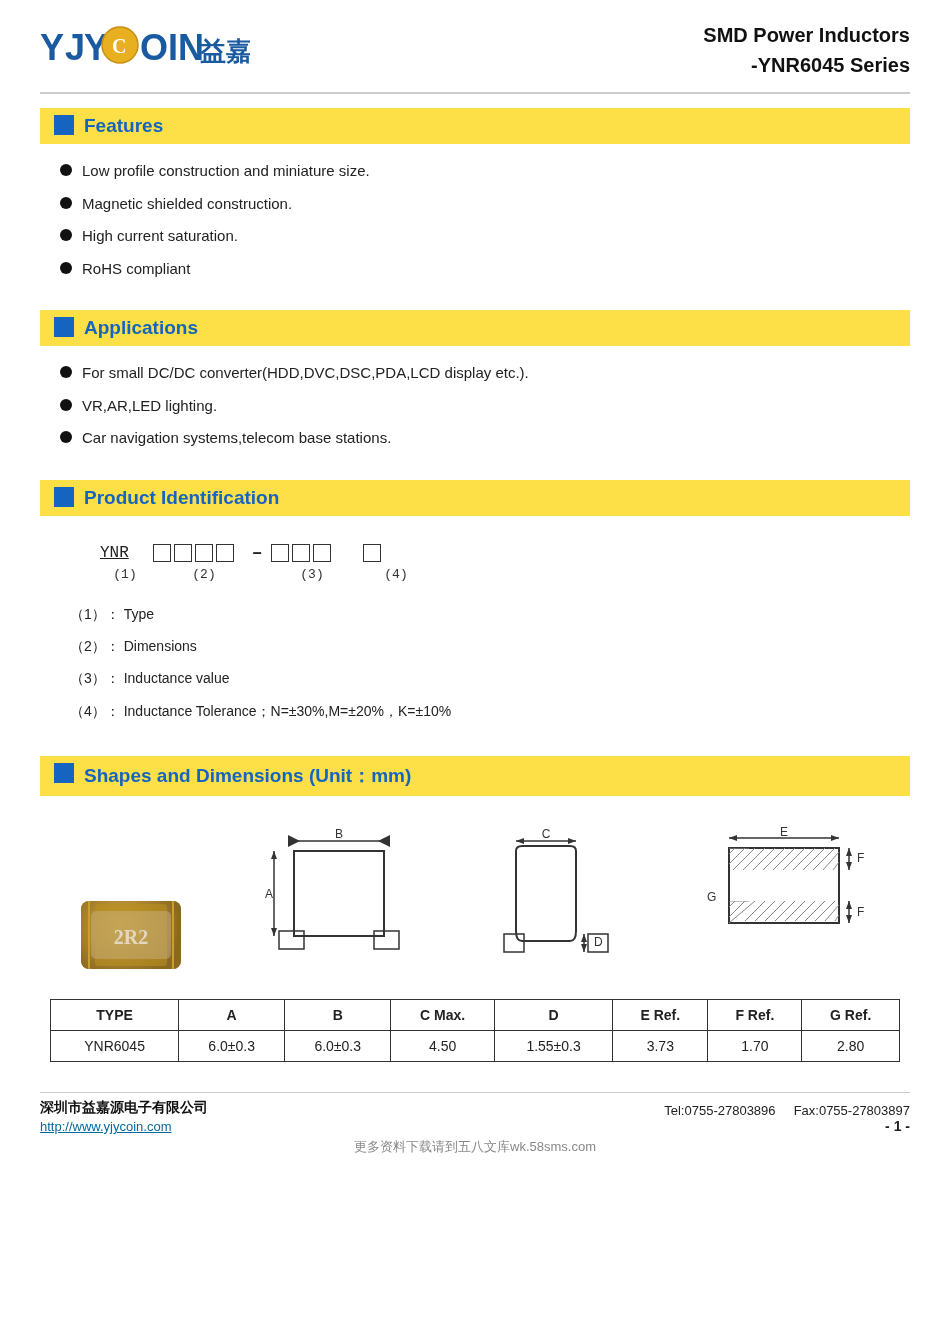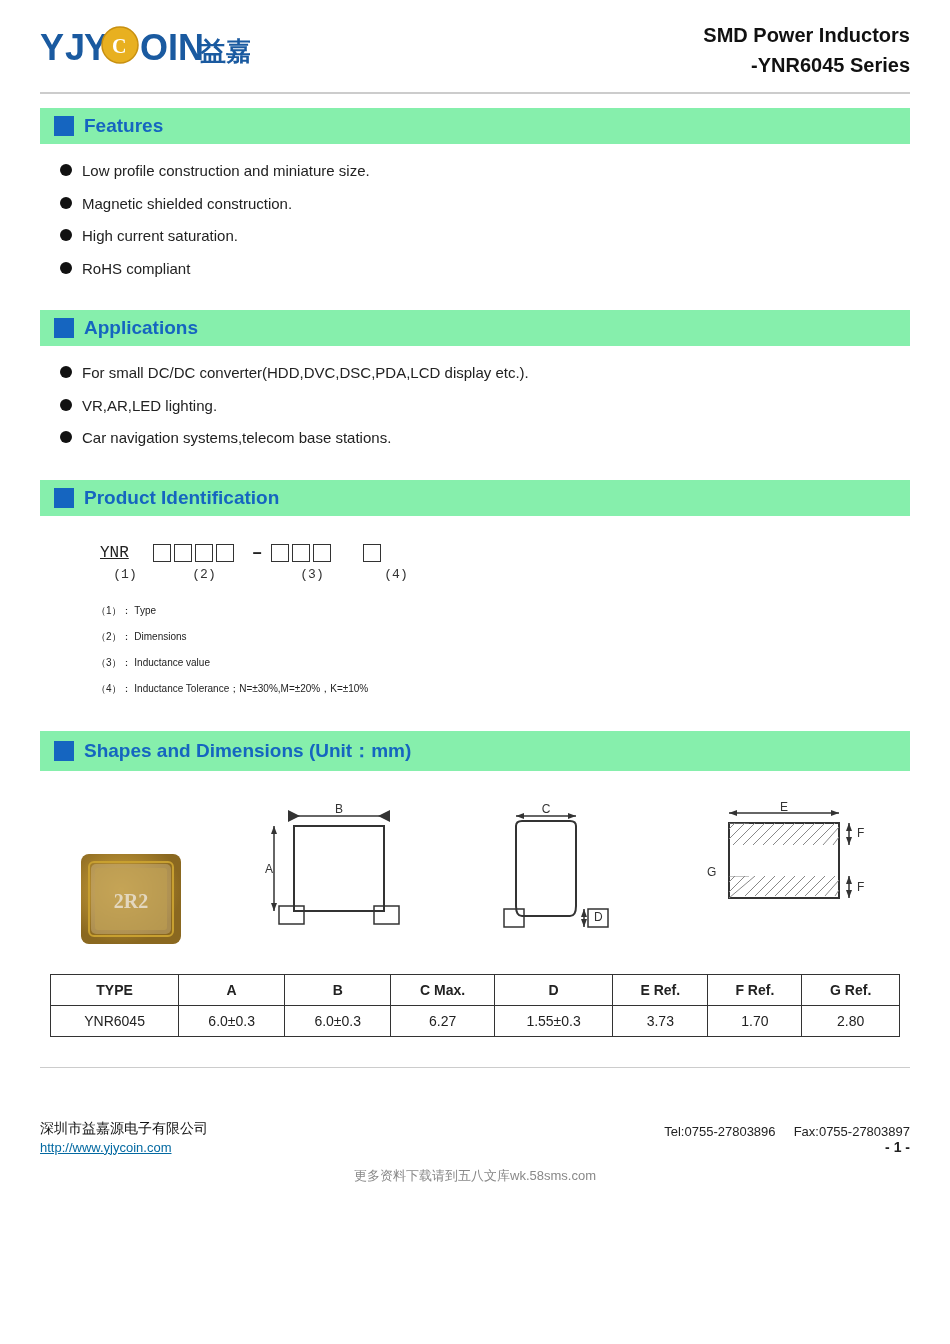--- a/index.html
+++ b/index.html
@@ -40,25 +40,25 @@
     .header-title {
       text-align: right;
       font-weight: bold;
       font-size: 20px;
       color: #111;
       line-height: 1.5;
     }
 
     
     .section-header {
-      background: #86efac;
+      background: #fde047;
       padding: 7px 14px;
       margin: 14px 0 10px 0;
       display: flex;
-      align-items: center;
+      align-items: flex-start;
       gap: 10px;
     }
 
     .section-icon {
       display: inline-block;
       width: 20px;
       height: 20px;
       background: #1565C0;
       flex-shrink: 0;
     }
@@ -118,43 +118,42 @@
       font-size: 13px;
       color: #333;
       text-align: center;
     }
 
     .prod-id-descriptions {
       padding: 10px 30px 10px 30px;
     }
 
     .prod-id-descriptions p {
-      font-size: 10px;
+      font-size: 14px;
       margin-bottom: 10px;
       line-height: 1.6;
-      margin-left: 26px;
     }
 
     
     .shapes-section {
       padding: 10px 10px;
     }
 
     .diagrams-row {
       display: flex;
       align-items: flex-end;
       gap: 20px;
       justify-content: space-around;
       padding: 10px 0 20px 0;
     }
 
     
     .component-photo {
       width: 100px;
-      height: 90px;
+      height: 68px;
       background: #b8a070;
       border-radius: 8px;
       display: flex;
       align-items: center;
       justify-content: center;
       font-size: 22px;
       font-weight: bold;
       color: #fff;
       position: relative;
       overflow: hidden;
@@ -203,24 +202,23 @@
       font-size: 13px;
     }
 
     .footer-left {
       display: flex;
       flex-direction: column;
       gap: 2px;
     }
 
     .footer-company {
-      font-weight: normal;
+      font-weight: bold;
       color: #111;
       font-size: 14px;
-      margin-top: 46px;
     }
 
     .footer-url {
       color: #0369a1;
       text-decoration: underline;
     }
 
     .footer-right {
       text-align: right;
       font-size: 13px;
@@ -232,21 +230,21 @@
 
     .footer-page {
       font-size: 14px;
       font-weight: bold;
     }
 
     .watermark {
       text-align: center;
       font-size: 13px;
       color: #888;
-      margin-top: 12px;
+      margin-top: 4px;
     }
 
   </style>
 </head>
 <body>
 
 <div class="page">
 
   <div class="header">
     <div class="logo-area">
@@ -545,21 +543,21 @@
           <th>E Ref.</th>
           <th>F Ref.</th>
           <th>G Ref.</th>
         </tr>
       </thead>
       <tbody>
         <tr>
           <td>YNR6045</td>
           <td>6.0±0.3</td>
           <td>6.0±0.3</td>
-          <td>6.27</td>
+          <td>4.50</td>
           <td>1.55±0.3</td>
           <td>3.73</td>
           <td>1.70</td>
           <td>2.80</td>
         </tr>
       </tbody>
     </table>
   </div>
 
   <div class="footer">

